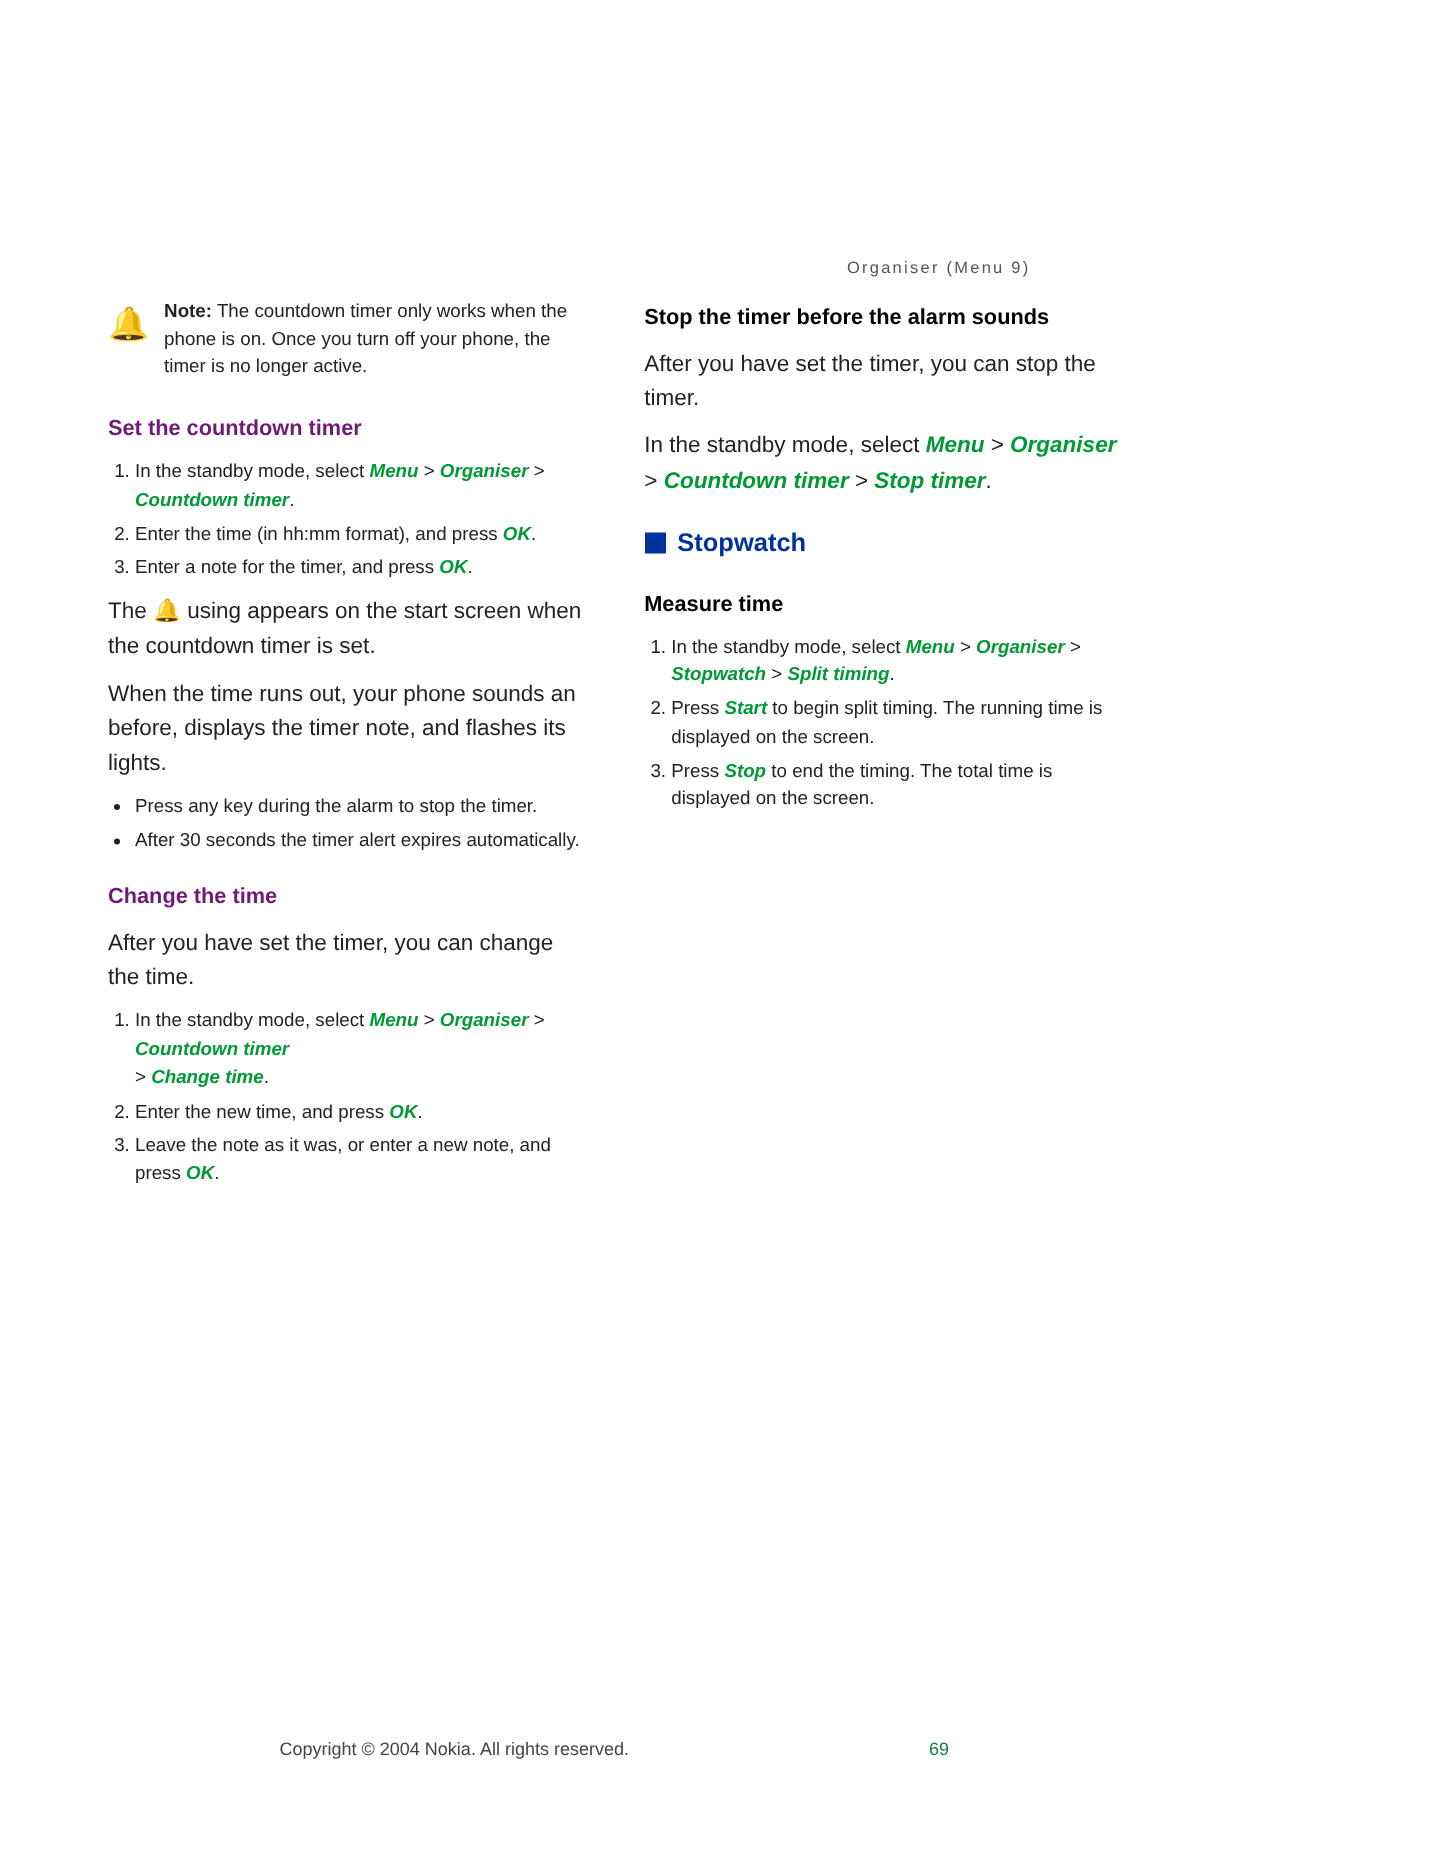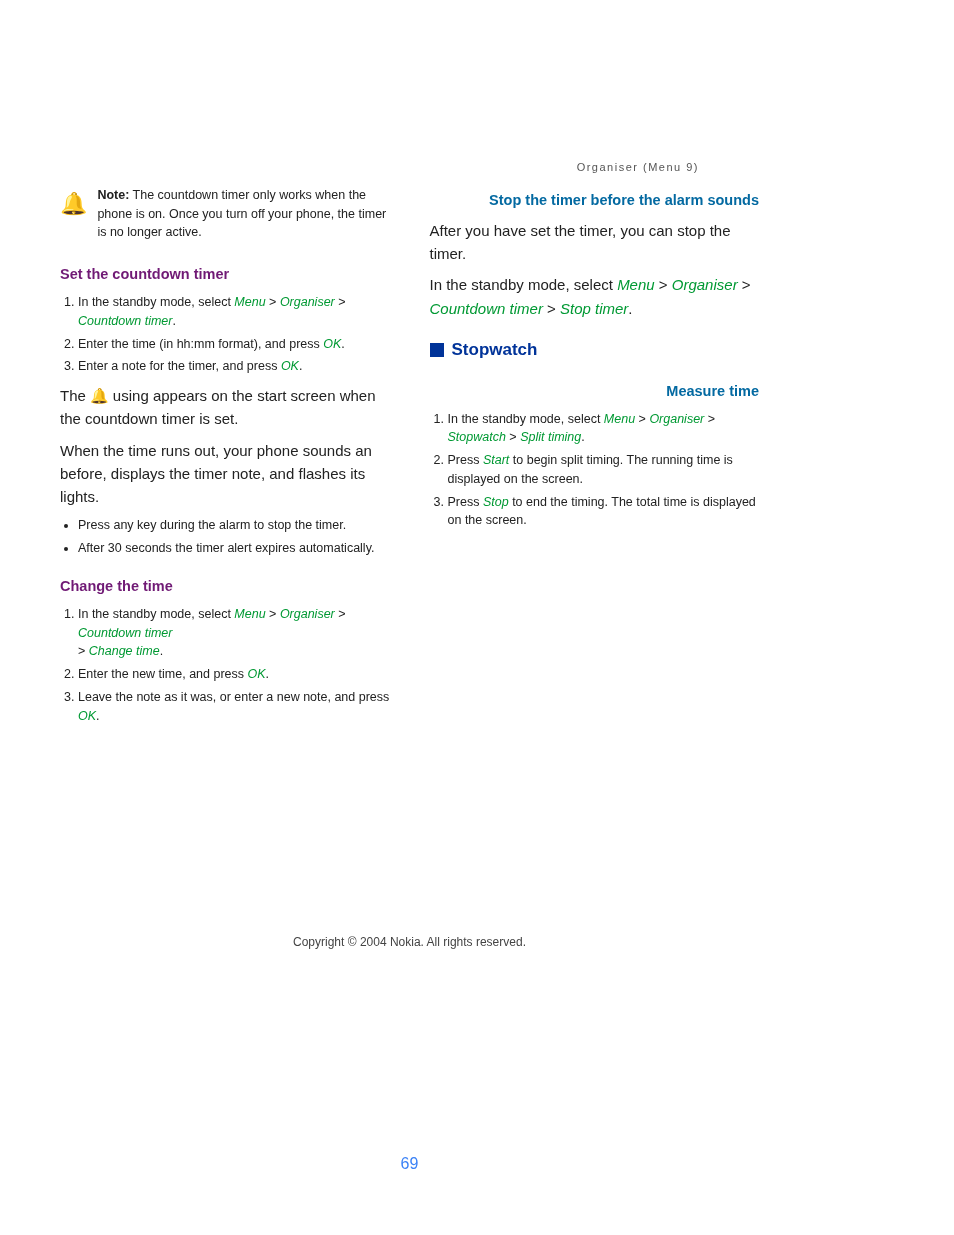--- a/index.html
+++ b/index.html
@@ -9,21 +9,21 @@
       background: #fff;
       font-family: Arial, Helvetica, sans-serif;
       font-size: 13px;
       color: #222;
       line-height: 1.45;
     }
     .page {
       width: 819px;
       min-height: 1235px;
       position: relative;
-      padding: 0;
+      padding: 12px;
     }
     .header-bar {
       text-align: right;
       padding: 160px 120px 10px 0;
       font-size: 11px;
       letter-spacing: 1.5px;
       color: #555;
     }
     .content-area {
       display: flex;
@@ -59,22 +59,21 @@
       font-weight: bold;
     }
     .section-title {
       color: #701a75;
       font-size: 14.5px;
       font-weight: bold;
       margin-bottom: 8px;
       margin-top: 4px;
     }
     .section-title-blue {
-      color: #0369a1;
-      text-align: right;
+      color: #000000;
     }
     .stopwatch-title {
       display: flex;
       align-items: center;
       gap: 8px;
       margin-bottom: 8px;
       margin-top: 4px;
     }
     .stopwatch-square {
       width: 14px;
@@ -102,48 +101,48 @@
     }
     ul li {
       font-size: 12.5px;
       margin-bottom: 4px;
       line-height: 1.5;
       list-style-type: disc;
     }
     .italic-green {
       color: #009933;
       font-style: italic;
+      font-weight: bold;
     }
     .body-text {
       font-size: 15px;
       line-height: 1.55;
       margin-bottom: 8px;
       color: #222;
     }
     .footer {
       position: absolute;
       bottom: 60px;
       left: 0;
       right: 0;
       text-align: center;
       font-size: 12px;
       color: #444;
       display: flex;
       justify-content: center;
       align-items: center;
       gap: 200px;
-      flex-direction: column;
     }
     .footer-copyright {
       font-size: 12px;
       color: #444;
     }
     .footer-page {
-      font-size: 16px;
-      color: #3b82f6;
+      font-size: 12px;
+      color: #15803d;
     }
     .section-gap { margin-top: 18px; }
   </style>
 </head>
 <body>
 
 <div class="page">
 
   <div class="header-bar">
     <span>Organiser (Menu 9)</span>
@@ -182,20 +181,21 @@
           When the time runs out, your phone sounds an before, displays the timer note, and flashes its lights.
         </p>
         <ul>
           <li>Press any key during the alarm to stop the timer.</li>
           <li>After 30 seconds the timer alert expires automatically.</li>
         </ul>
       </div>
 
       <div class="section-gap">
         <div class="section-title">Change the time</div>
+        <p class="body-text">After you have set the timer, you can change the time.</p>
         <ol>
           <li>
             In the standby mode, select <span class="italic-green">Menu</span>
             &gt; <span class="italic-green">Organiser</span>
             &gt; <span class="italic-green">Countdown timer</span><br>
             &gt; <span class="italic-green">Change time</span>.
           </li>
           <li>
             Enter the new time, and press <span class="italic-green">OK</span>.
           </li>

